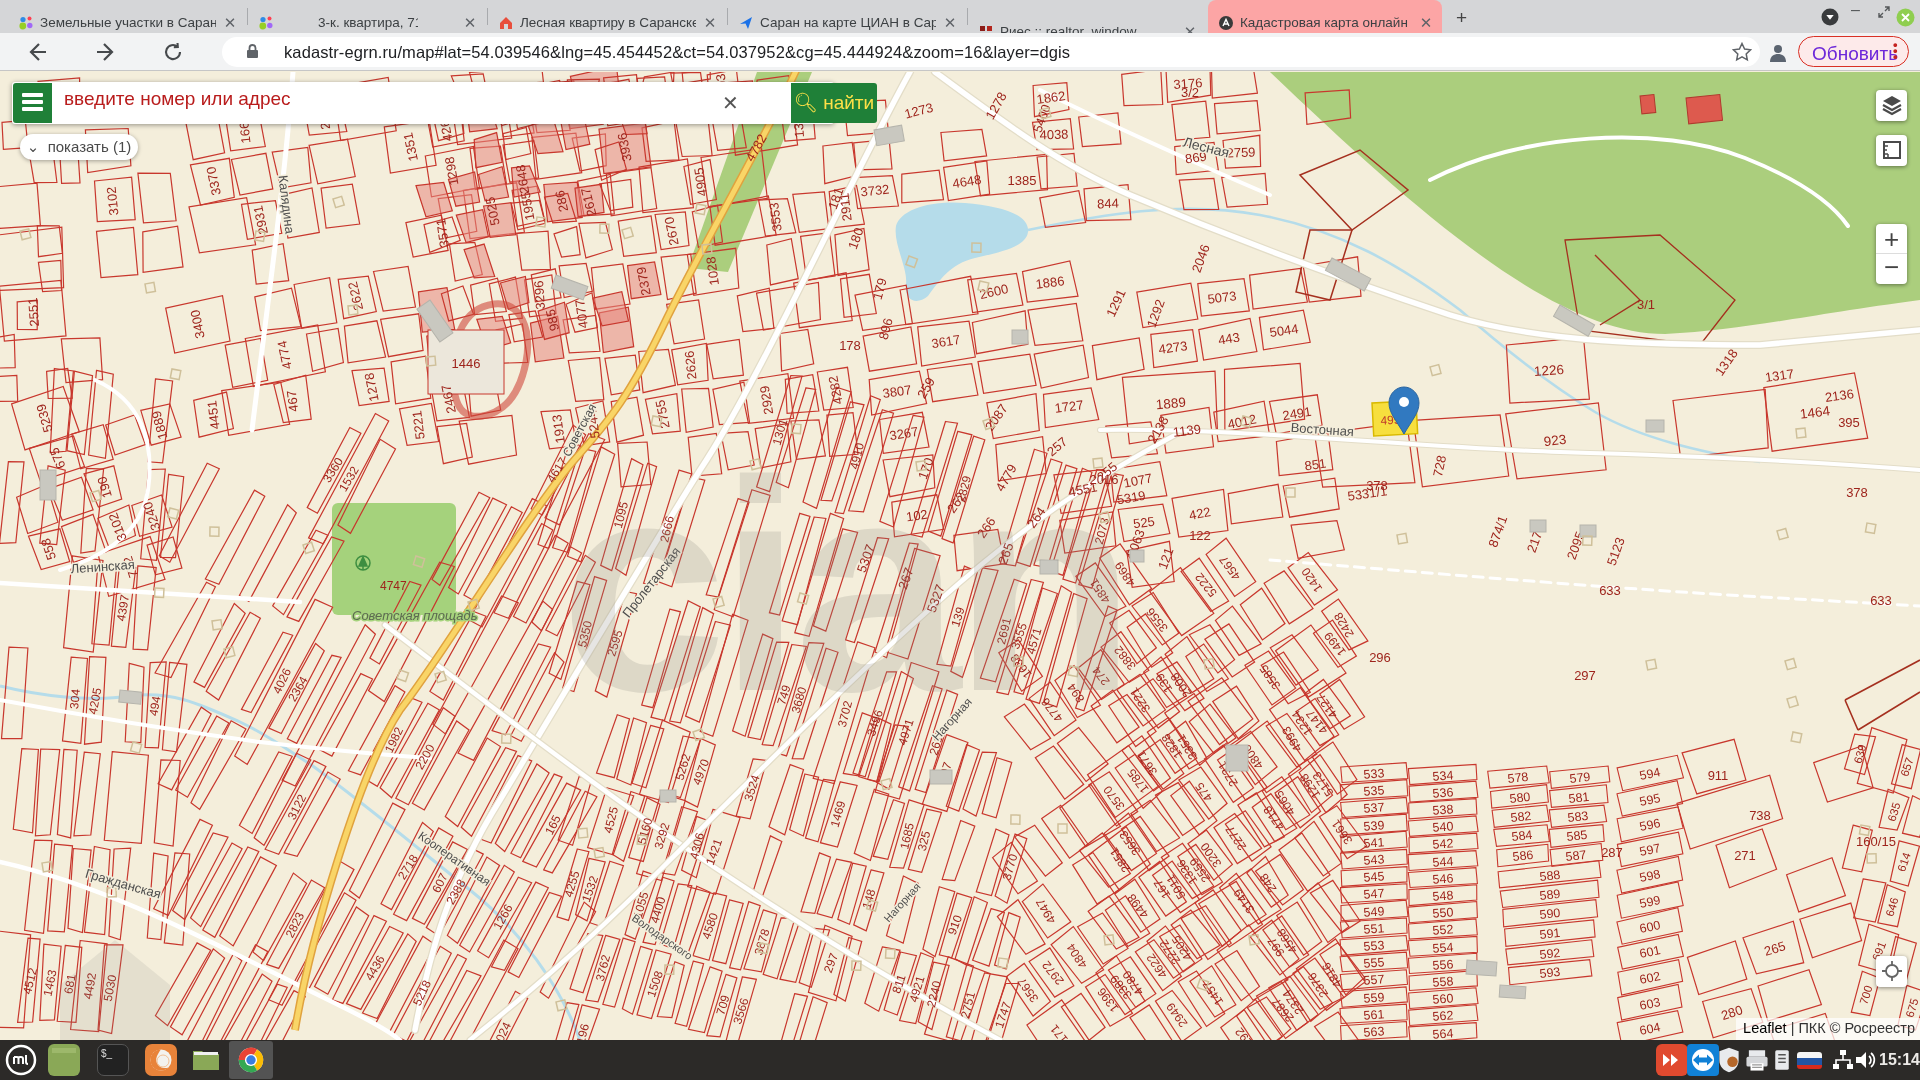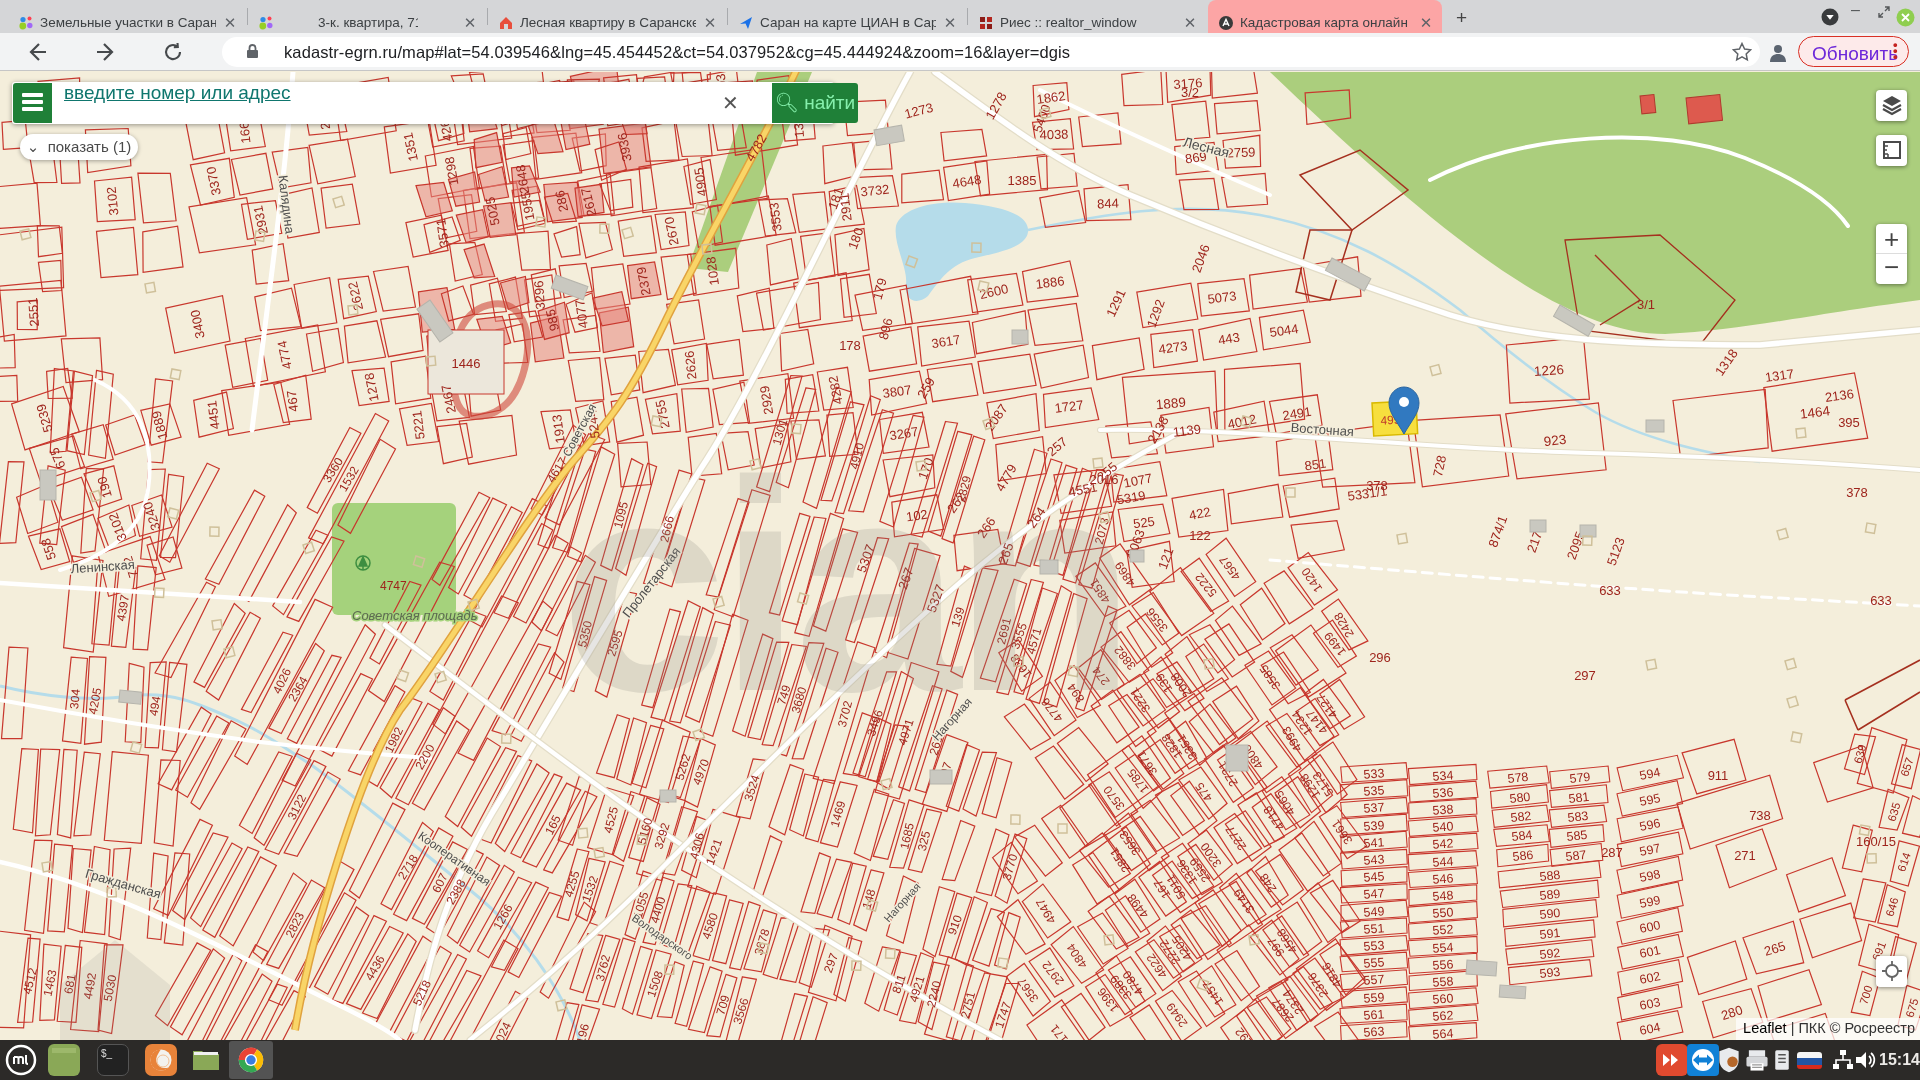--- a/index.html
+++ b/index.html
@@ -11,23 +11,23 @@
 .favico { width:16px; height:16px; flex:none; }
 .toolbar { position:absolute; left:0; top:33px; width:1920px; height:38px; background:#f2f3f4; border-bottom:1px solid #c6c6c6; }
 .navbtn { position:absolute; top:40px; font-size:20px; color:#5f6368; }
 .omnibox { position:absolute; left:222px; top:37px; width:1538px; height:30px; background:#ffffff; border-radius:15px; }
 .urltxt { position:absolute; left:284px; top:43px; font-size:16.5px; color:#202124; letter-spacing:0.1px; }
 .winbtn { position:absolute; top:8px; }
 .map { position:absolute; left:0; top:72px; width:1920px; height:968px; }
 .searchwrap { position:absolute; left:12px; top:82px; width:822px; height:42px; box-shadow:0 1px 5px rgba(0,0,0,0.4); border-radius:3px; background:#fff; }
 .hamb { position:absolute; left:13px; top:83px; width:39px; height:40px; background:#1f8038; border-radius:3px 0 0 3px; }
 .hamb div { position:absolute; left:9px; width:21px; height:3.5px; background:#fff; border-radius:1px; }
-.sinput { position:absolute; left:64px; top:82px; font-size:19px; color:#0f766e;text-decoration:underline; }
+.sinput { position:absolute; left:64px; top:88px; font-size:19px; color:#b91c1c; }
 .sclear { position:absolute; left:722px; top:91px; font-size:20px; color:#555; }
-.sbtn { position:absolute; left:772px; top:83px; width:86px; height:40px; background:#1f8038; border-radius:0 3px 3px 0; color:#86efac; font-size:19px; text-align:center; line-height:40px; }
+.sbtn { position:absolute; left:791px; top:83px; width:86px; height:40px; background:#1f8038; border-radius:0 3px 3px 0; color:#fde047; font-size:19px; text-align:center; line-height:40px; }
 .showpill { position:absolute; left:20px; top:134px; width:118px; height:26px; background:#fff; border-radius:13px; box-shadow:0 1px 4px rgba(0,0,0,0.35); font-size:15px; color:#4a4a4a; line-height:26px; text-align:center; }
 .mapbtn { position:absolute; left:1876px; width:31px; background:#fff; border-radius:4px; box-shadow:0 1px 4px rgba(0,0,0,0.45); text-align:center; color:#444; }
 .attrib { position:absolute; right:0px; top:1018px; height:22px; background:rgba(255,255,255,0.72); font-size:14.5px; color:#333; padding:2px 5px 0 7px; }
 .attrib a { color:#000000; }
 .taskbar { position:absolute; left:0; top:1040px; width:1920px; height:40px; background:#2c2a28; }
 .tbi { position:absolute; top:1044px; width:32px; height:32px; border-radius:6px; }
 .clock { position:absolute; top:1051px; left:1879px; color:#eceae7; font-size:16px; font-weight:bold; }
 </style></head><body>
 
 <div class="tabbar"></div>
@@ -63,21 +63,21 @@
   </div>
 <div class="tabdiv" style="left:727px;"></div>
 <div class="tab" style="left:728px; width:238px;">
  <svg class="favico" viewBox="0 0 16 16">
       <path d="M2,9 L14,2 L10,14 L7.5,8.5 Z" fill="#1b72e8"></path>
     </svg>
  <div class="ttl">Саран на карте ЦИАН в Сар</div>
     <div class="cls">✕</div>
   </div>
 <div class="tabdiv" style="left:967px;"></div>
-<div class="tab" style="left:968px; width:238px;">
+<div class="tab" style="left:968px; width:238px;margin-top:9px;">
  <svg class="favico" viewBox="0 0 16 16">
       <rect x="2" y="2" width="5" height="5" fill="#8c1d18"></rect>
       <rect x="9" y="2" width="5" height="5" fill="#b3261e"></rect>
       <rect x="2" y="9" width="5" height="5" fill="#b3261e"></rect>
       <rect x="9" y="9" width="5" height="5" fill="#8c1d18"></rect>
     </svg>
  <div class="ttl">Риес :: realtor_window</div>
     <div class="cls">✕</div>
   </div>
 <div class="tab active" style="left:1208px; width:234px;">

